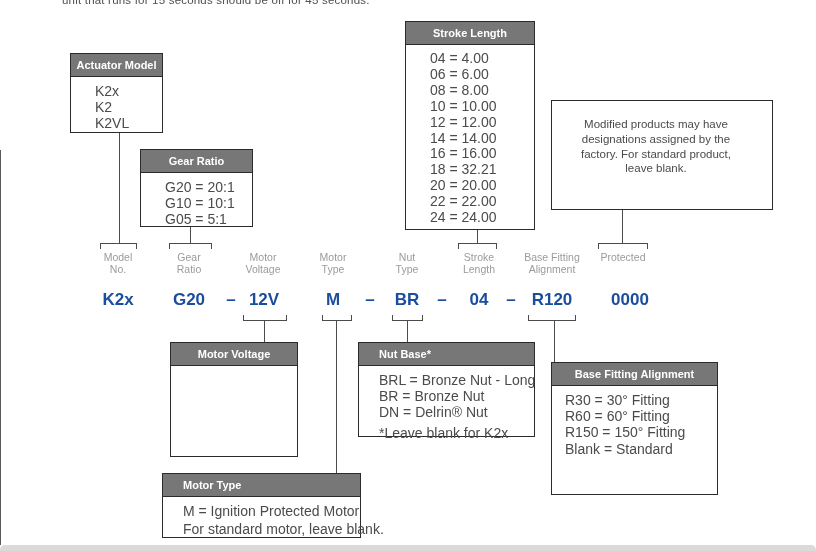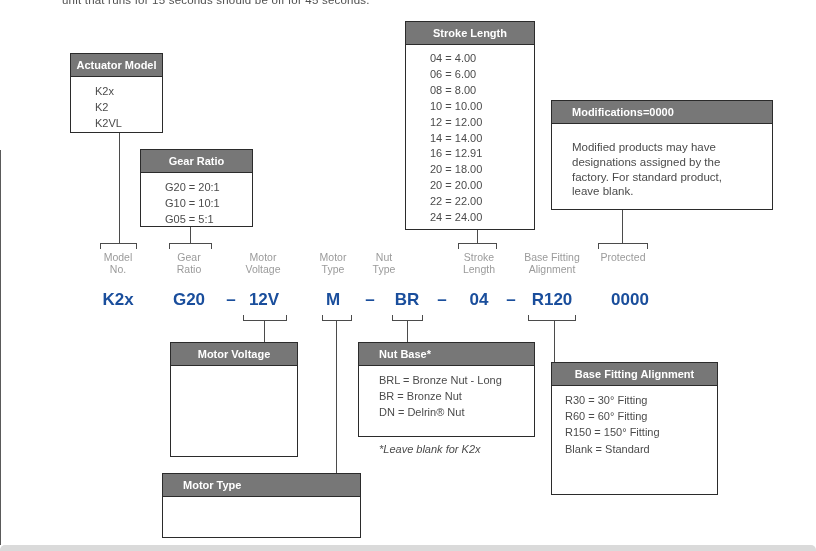--- a/index.html
+++ b/index.html
@@ -6,25 +6,25 @@
   .page{position:relative;width:816px;height:551px;background:#fff;overflow:hidden;
         font-family:"Liberation Sans",sans-serif;}
   .top-text{position:absolute;left:62px;top:-6px;font-size:11.5px;color:#4f4f4f;
         letter-spacing:.2px;white-space:nowrap;}
   .box{position:absolute;border:1px solid #2b2b2b;background:#fff;box-sizing:border-box;
         display:flex;flex-direction:column;}
   .box-header{background:var(--header-gray,#777777);color:#ffffff;font-weight:bold;
         font-size:11px;line-height:12px;padding:5px 2px 5px 2px;text-align:center;
         border-bottom:1px solid #2b2b2b;}
   .box.left .box-header{text-align:left;padding-left:20px;}
-  .box-body{flex:1;font-size:11px;color:#4b4b4b;padding:6px 2px 0 24px;line-height:16.2px;}
+  .box-body{flex:1;font-size:14px;color:#4b4b4b;padding:6px 2px 0 24px;line-height:16.2px;}
   .box.left .box-body{padding-left:20px;}
   .box-body .box-item{white-space:nowrap;}
-  .box-note{margin-top:20px;white-space:nowrap;font-style:italic;}
-  .box-para{font-size:11.5px;color:#4b4b4b;line-height:14.8px;padding:16px 32px 0 20px;}
+  .box-note{margin-top:4px;white-space:nowrap;}
+  .box-para{font-size:11.5px;color:#4b4b4b;line-height:14.8px;padding:16px 32px 0 20px;text-align:center;}
   .mt-body{line-height:18px;padding-top:5px;}
   .vline{position:absolute;width:1px;background:#4b4b4b;}
   .bracket-down{position:absolute;height:6px;box-sizing:border-box;
         border:1px solid #4b4b4b;border-bottom:none;}
   .bracket-up{position:absolute;height:6px;box-sizing:border-box;
         border:1px solid #4b4b4b;border-top:none;}
   .code-label{position:absolute;top:251px;transform:translateX(-50%);color:#9b9b9b;
         font-size:10.5px;line-height:12px;text-align:center;white-space:pre-line;}
   .part-seg{position:absolute;top:290px;transform:translateX(-50%);
         color:var(--accent-blue,#1a4e9c);font-weight:bold;font-size:17px;white-space:nowrap;}
@@ -78,30 +78,29 @@
 
   <div class="box" style="left:405px;top:21px;width:130px;height:209px">
     <div class="box-header">Stroke Length</div>
     <div class="box-body" style="line-height:15.9px">
         <div class="box-item">04 = 4.00</div>
         <div class="box-item">06 = 6.00</div>
         <div class="box-item">08 = 8.00</div>
         <div class="box-item">10 = 10.00</div>
         <div class="box-item">12 = 12.00</div>
         <div class="box-item">14 = 14.00</div>
-        <div class="box-item">16 = 12.91</div>
-        <div class="box-item">20 = 18.00</div>
+        <div class="box-item">16 = 16.00</div>
+        <div class="box-item">18 = 32.21</div>
         <div class="box-item">20 = 20.00</div>
         <div class="box-item">22 = 22.00</div>
         <div class="box-item">24 = 24.00</div>
       </div>
   </div>
 
   <div class="box left" style="left:551px;top:100px;width:222px;height:110px">
-    <div class="box-header">Modifications=0000</div>
     <div class="box-para">Modified products may have designations assigned by the factory. For standard product, leave blank.</div>
   </div>
 
   <div class="box" style="left:170px;top:342px;width:128px;height:115px">
     <div class="box-header">Motor Voltage</div>
   </div>
 
   <div class="box left" style="left:358px;top:342px;width:177px;height:95px">
     <div class="box-header">Nut Base*</div>
     <div class="box-body">
@@ -119,31 +118,35 @@
     <div class="box-body" style="padding-left:13px">
         <div class="box-item">R30 = 30° Fitting</div>
         <div class="box-item">R60 = 60° Fitting</div>
         <div class="box-item">R150 = 150° Fitting</div>
         <div class="box-item">Blank = Standard</div>
       </div>
   </div>
 
   <div class="box left" style="left:162px;top:473px;width:199px;height:65px">
     <div class="box-header">Motor Type</div>
+    <div class="box-body mt-body">
+        <div class="box-item">M = Ignition Protected Motor</div>
+        <div class="box-item">For standard motor, leave blank.</div>
+      </div>
   </div>
 
   <div class="code-label" style="left:118px">Model
 No.</div>
   <div class="code-label" style="left:189px">Gear
 Ratio</div>
   <div class="code-label" style="left:263px">Motor
 Voltage</div>
   <div class="code-label" style="left:333px">Motor
 Type</div>
-  <div class="code-label" style="left:384px">Nut
+  <div class="code-label" style="left:407px">Nut
 Type</div>
   <div class="code-label" style="left:479px">Stroke
 Length</div>
   <div class="code-label" style="left:552px">Base Fitting
 Alignment</div>
   <div class="code-label" style="left:623px">Protected</div>
 
   <span class="part-seg" style="left:118px">K2x</span>
   <span class="part-seg" style="left:189px">G20</span>
   <span class="part-seg" style="left:231px">–</span>

